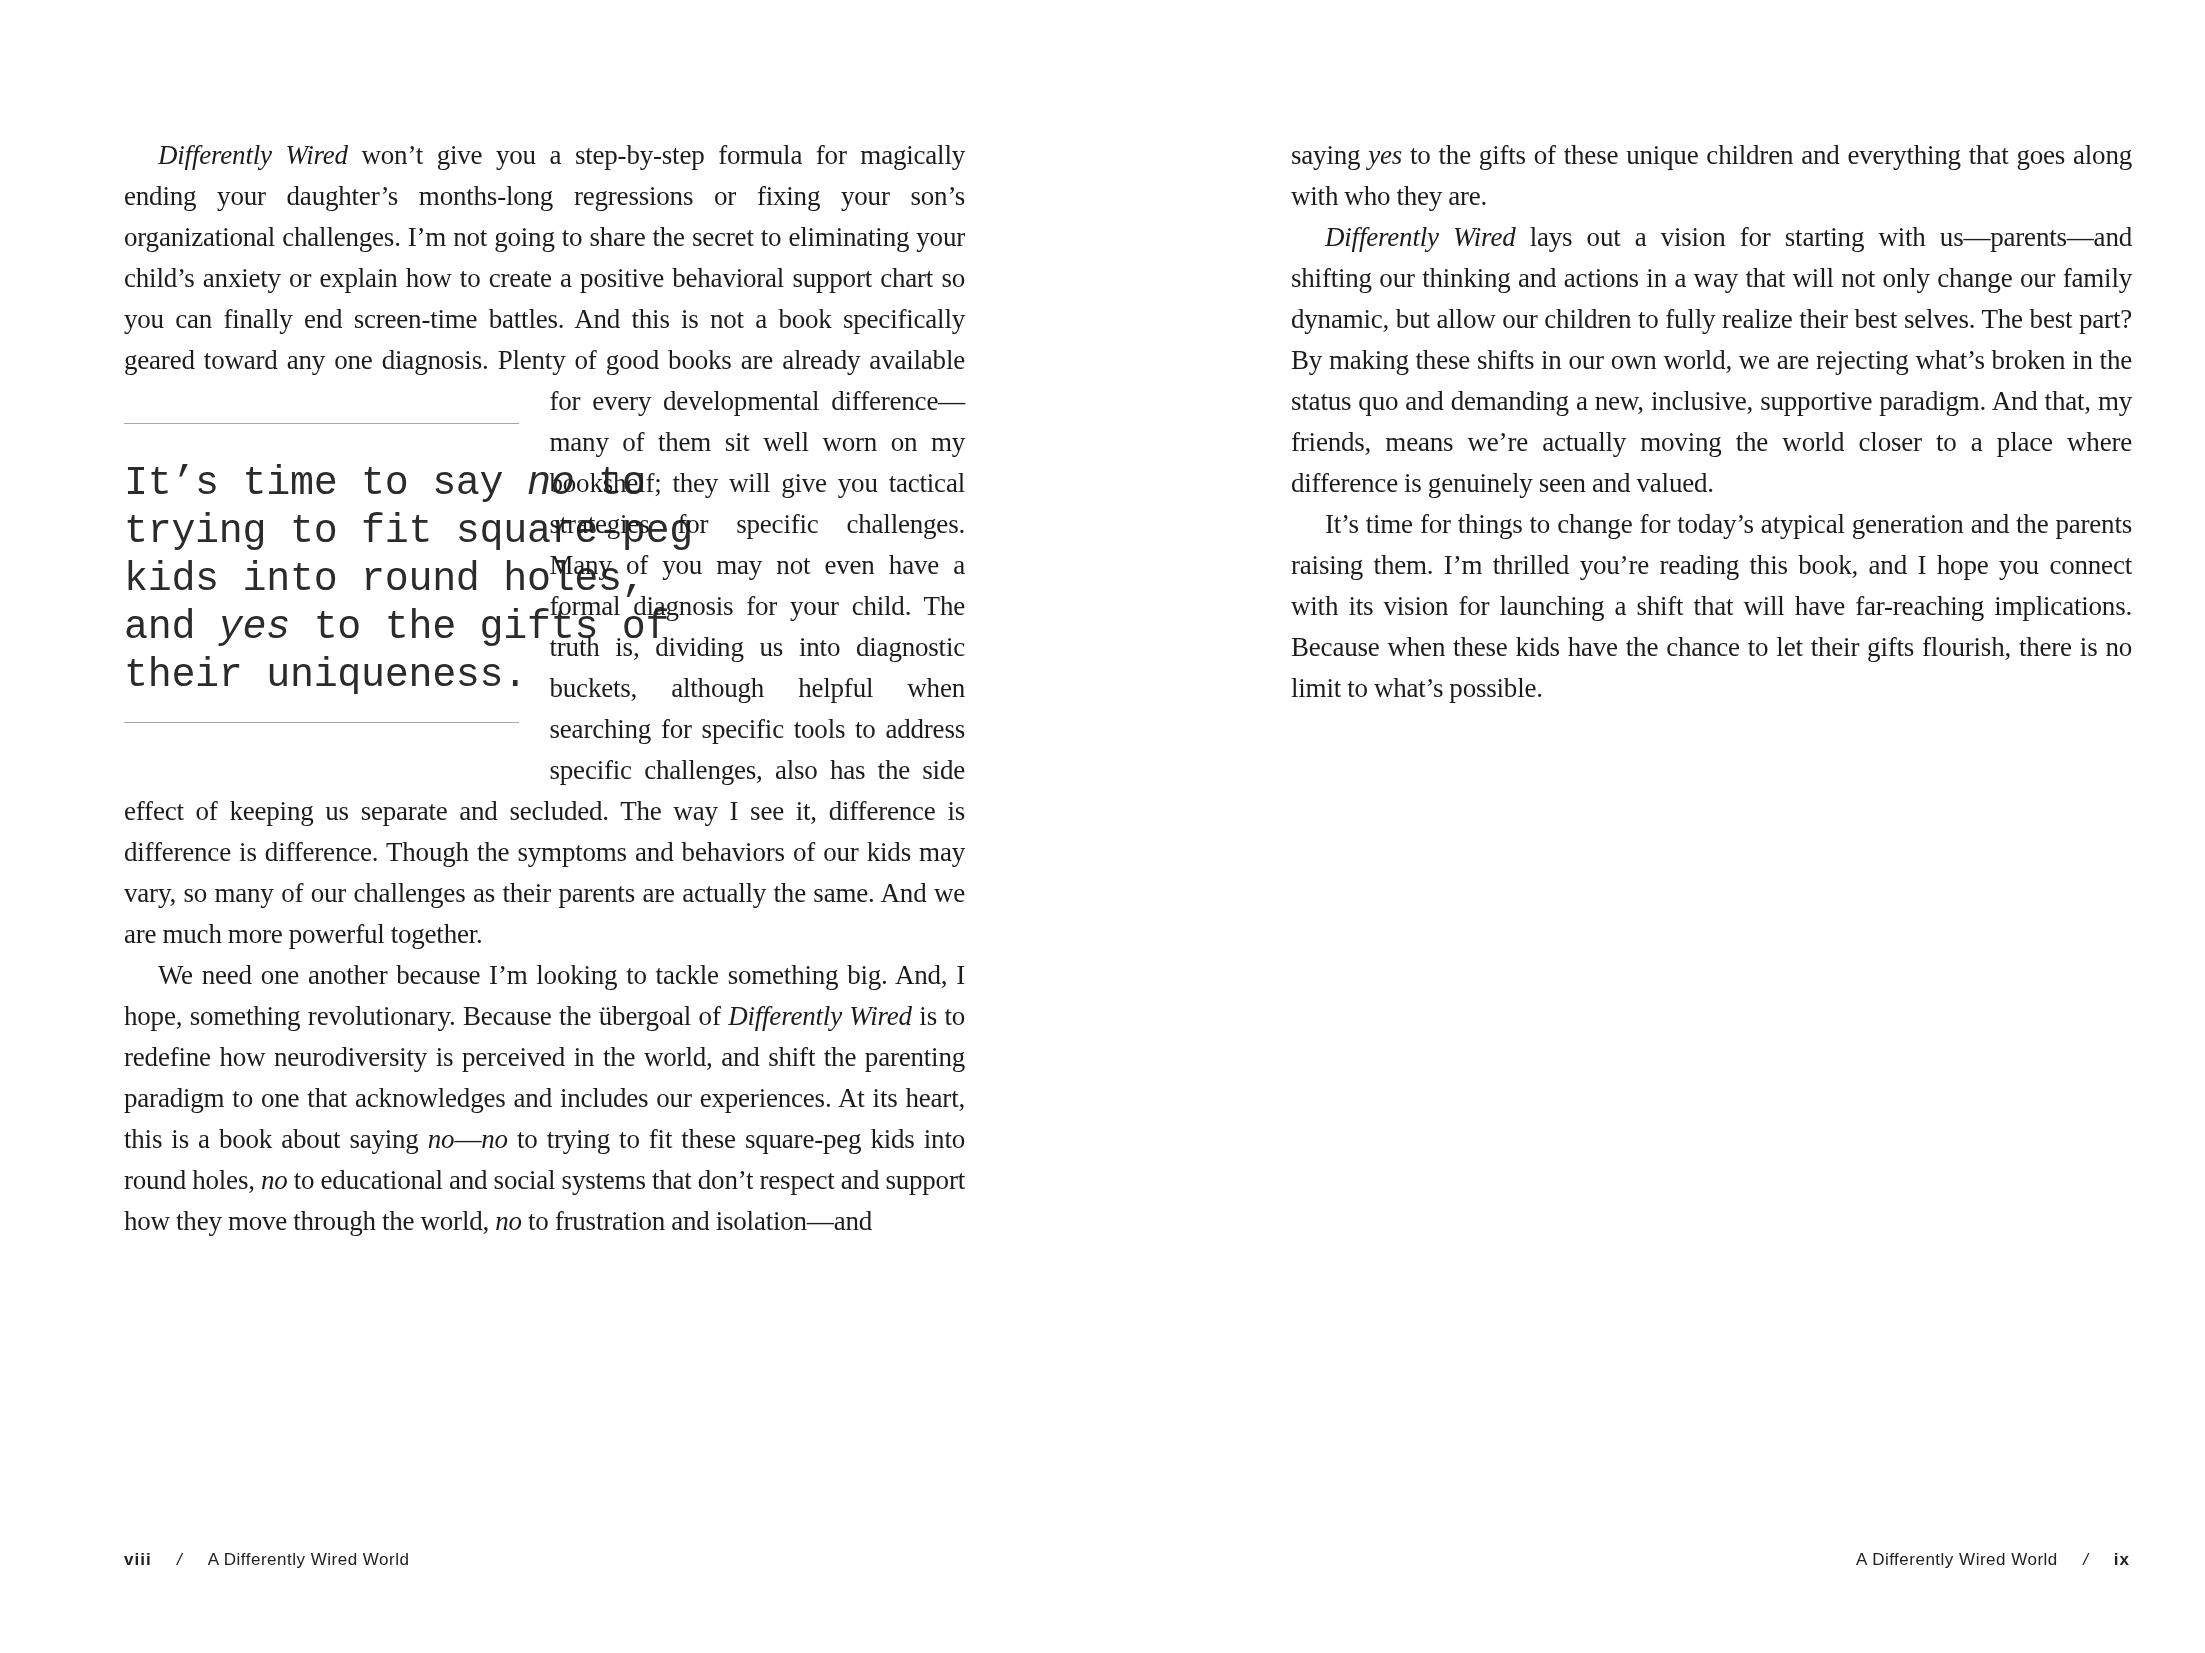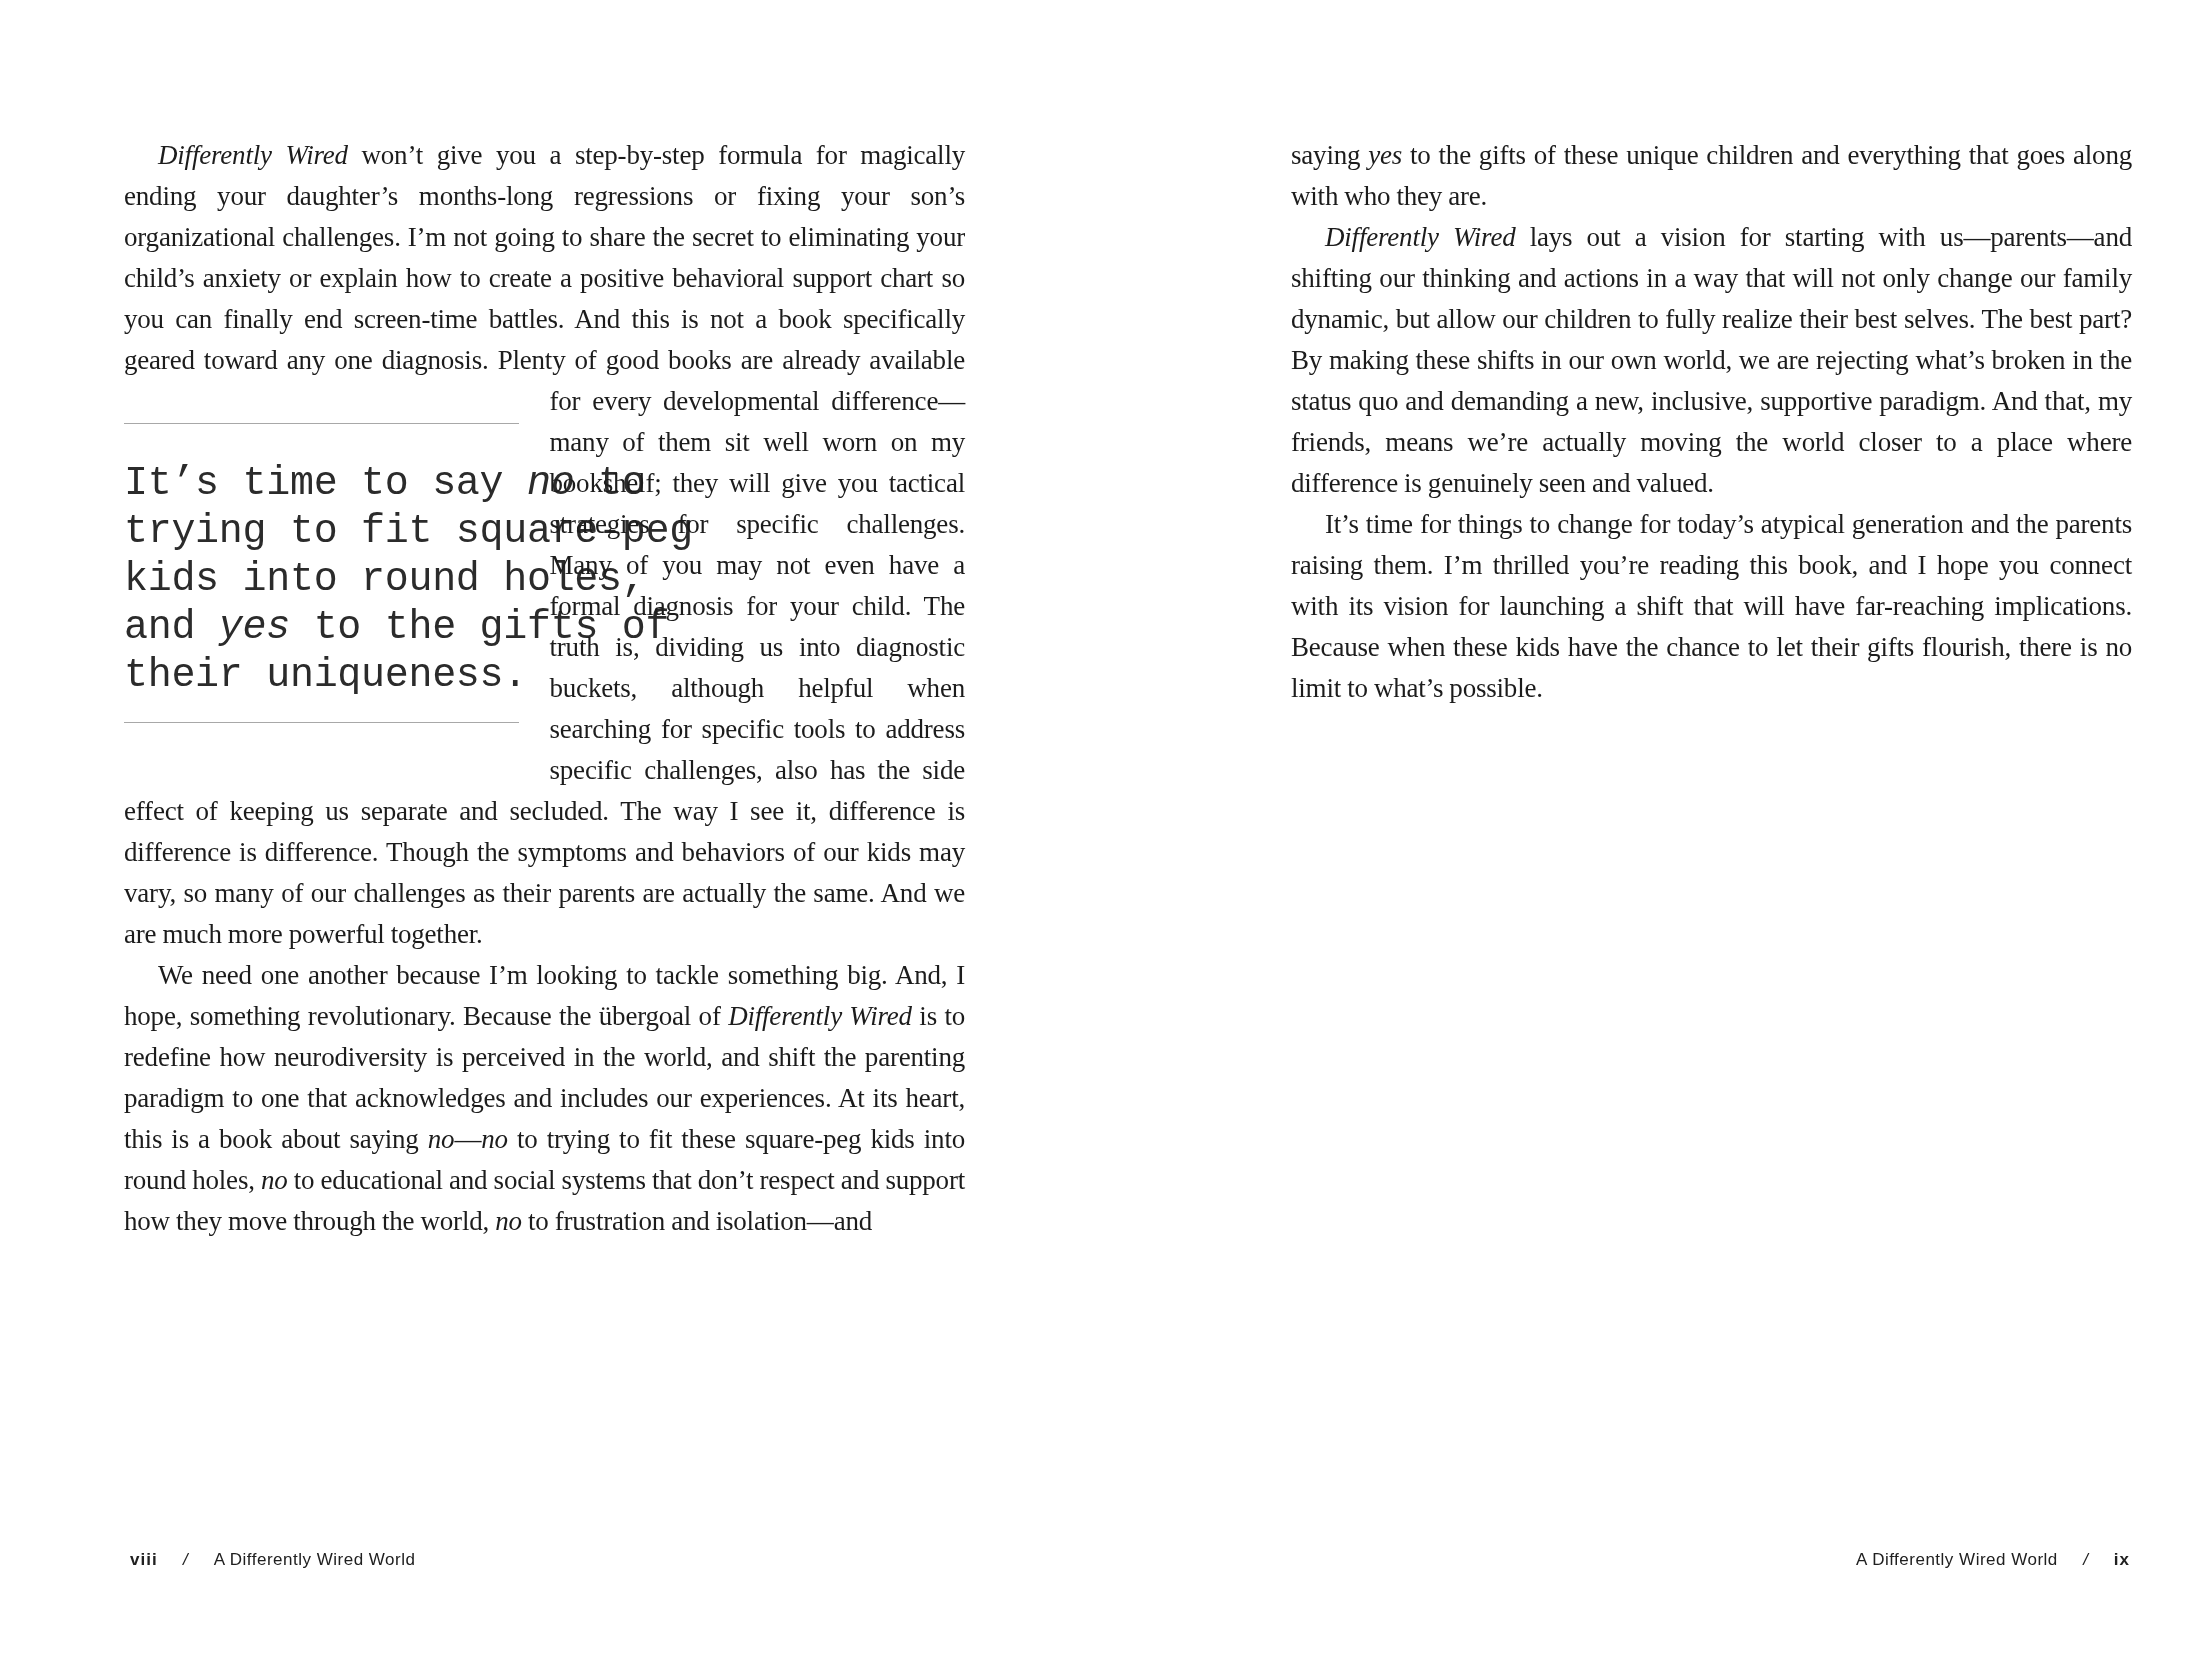--- a/index.html
+++ b/index.html
@@ -62,21 +62,21 @@
     position: absolute;
     top: 1549px;
     display: flex;
     align-items: baseline;
     font-family: "Liberation Sans", "DejaVu Sans", sans-serif;
     font-size: 17px;
     line-height: 22px;
     letter-spacing: 0.5px;
     color: var(--footer_ink, #202020);
   }
-  .footer-left  { left: 130px; }
+  .footer-left  { left: 124px; }
   .footer-right { right: 127px; }
   .pagenum { font-weight: 700; letter-spacing: 1px; }
   .slash   { margin: 0 25.4px; font-style: italic; font-weight: 400; }
   .runtitle{ font-weight: 400; }
 </style>
 </head>
 <body>
 
 <section class="page page-left">
   <div class="column col-left">

